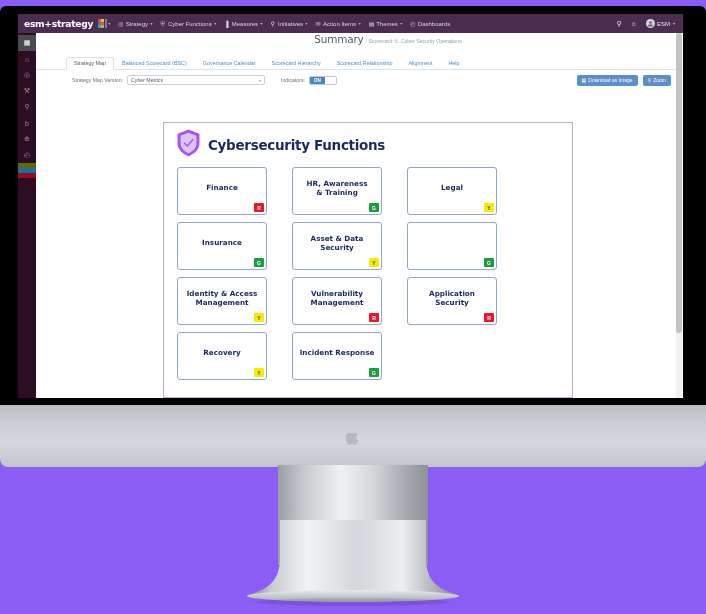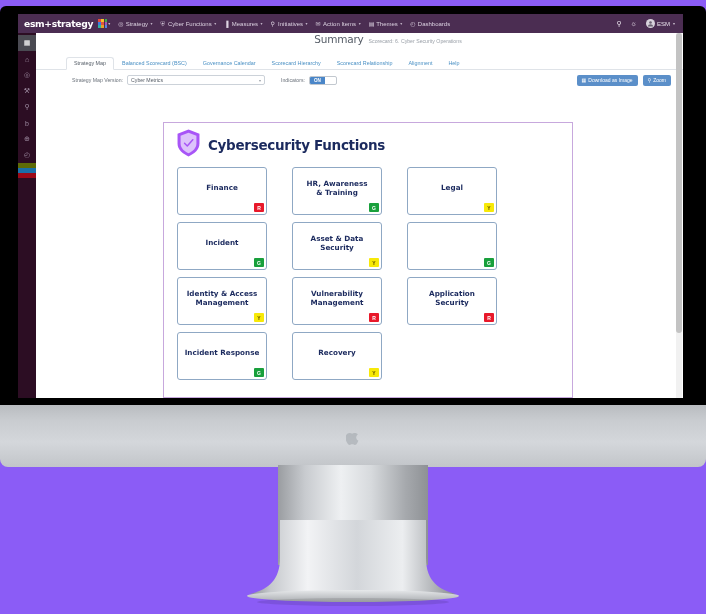--- a/index.html
+++ b/index.html
@@ -253,21 +253,21 @@
           </div>
           <div class="node">
             <div class="node-label">HR, Awareness<br>&amp; Training</div>
             <div class="badge" style="background: rgb(25, 160, 60);">G</div>
           </div>
           <div class="node">
             <div class="node-label">Legal</div>
             <div class="badge" style="background: rgb(247, 233, 8); color: rgb(90, 74, 0);">Y</div>
           </div>
           <div class="node">
-            <div class="node-label">Incident</div>
+            <div class="node-label">Insurance</div>
             <div class="badge" style="background: rgb(25, 160, 60);">G</div>
           </div>
           <div class="node">
             <div class="node-label">Asset &amp; Data<br>Security</div>
             <div class="badge" style="background: rgb(247, 233, 8); color: rgb(90, 74, 0);">Y</div>
           </div>
           <div class="node">
             <div class="badge" style="background: rgb(25, 160, 60);">G</div>
           </div>
           <div class="node">
@@ -276,26 +276,26 @@
           </div>
           <div class="node">
             <div class="node-label">Vulnerability<br>Management</div>
             <div class="badge" style="background: rgb(232, 24, 42);">R</div>
           </div>
           <div class="node">
             <div class="node-label">Application<br>Security</div>
             <div class="badge" style="background: rgb(232, 24, 42);">R</div>
           </div>
           <div class="node">
+            <div class="node-label">Recovery</div>
+            <div class="badge" style="background: rgb(247, 233, 8); color: rgb(90, 74, 0);">Y</div>
+          </div>
+          <div class="node">
             <div class="node-label">Incident Response</div>
             <div class="badge" style="background: rgb(25, 160, 60);">G</div>
-          </div>
-          <div class="node">
-            <div class="node-label">Recovery</div>
-            <div class="badge" style="background: rgb(247, 233, 8); color: rgb(90, 74, 0);">Y</div>
           </div>
         </div>
     </div>
 
     <div id="vscroll">
       <div id="vthumb"></div>
     </div>
   </div>
 
   <div id="monitor-chin">

